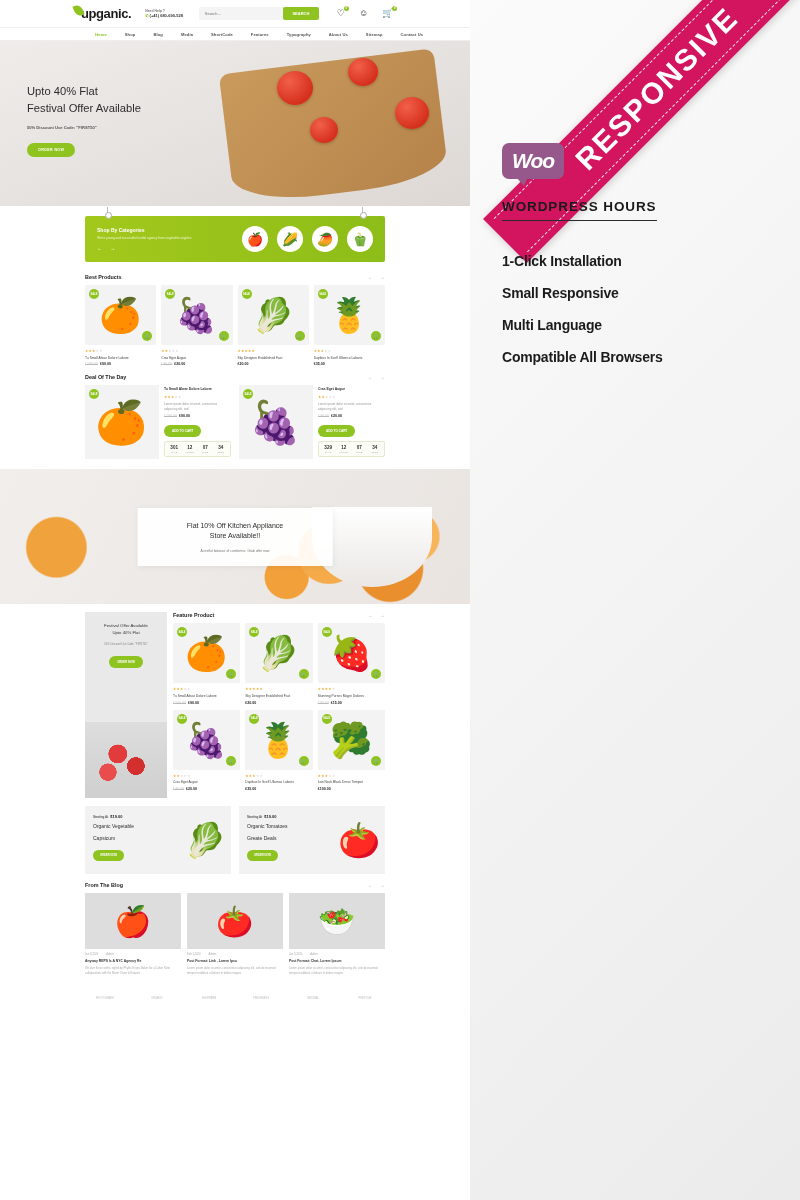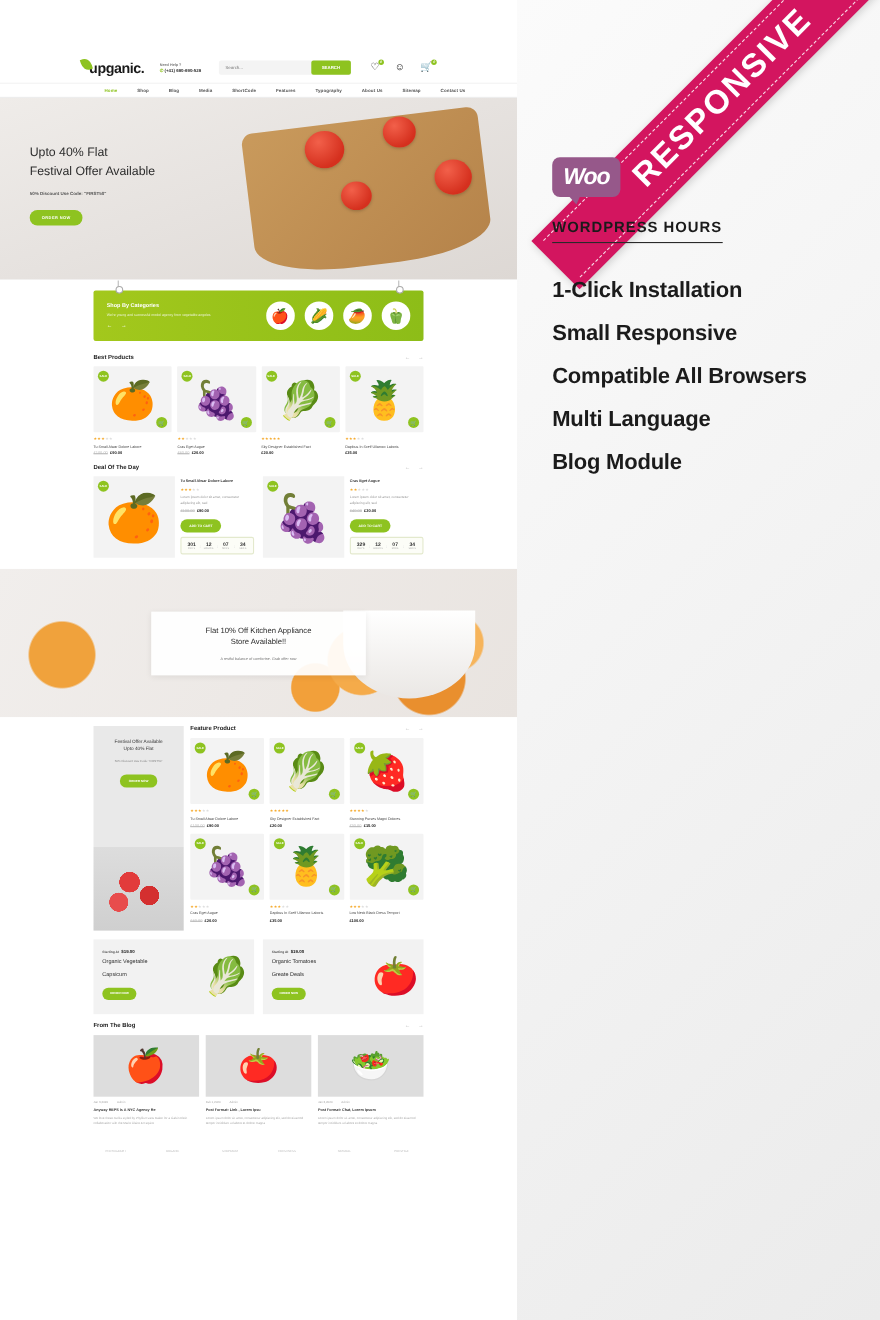--- a/index.html
+++ b/index.html
@@ -9,21 +9,21 @@
     background:#ffffff;
     position:relative;
   }
   
   #desktop-preview {
     position:absolute; left:0; top:0; width:470px; height:1200px;
     background:#ffffff; overflow:hidden;
   }
   .dk-topbar {
     height:27px; background:#fff; display:flex; align-items:center;
-    padding:0 12px; position:relative;margin-top:48px;
+    padding:0 12px; position:relative;
   }
   .logo-wrap { display:flex; align-items:center; margin-left:62px; }
   .leaf {
     width:9px;height:11px;background:#8ec320;border-radius:0 70% 0 70%;
     transform:rotate(-18deg); margin-right:-2px; position:relative; top:-3px;
   }
   .logo-text { font-size:13px; font-weight:bold; color:#1a1a1a; letter-spacing:-.4px; }
   .help-block { margin-left:14px; line-height:1.25; }
   .help-t { font-size:3.4px; color:#777; font-weight:bold; }
   .help-p { font-size:4px; color:#333; font-weight:bold; display:flex; align-items:center; gap:1px;}
@@ -268,21 +268,21 @@
     border-left:8px solid transparent; border-right:4px solid transparent;
     border-top:9px solid #96588a;
   }
   .wp-theme {
     position:absolute; left:32px; top:199px;
     font-size:13.5px; font-weight:bold; color:#1a1a1a; letter-spacing:.9px;
     padding-bottom:6px; border-bottom:1.6px solid #2a2a2a;
   }
   .feat-list { position:absolute; left:32px; top:253px; width:280px;}
   .feat-list li {
-    list-style:none; font-size:20px; font-weight:bold; color:#1b1b1b;
+    list-style:none; font-size:14px; font-weight:bold; color:#1b1b1b;
     margin-bottom:16px; letter-spacing:-.2px;
   }
 </style>
 </head>
 <body>
 
 <div id="desktop-preview">
 
   <div class="dk-topbar">
     <div class="logo-wrap">
@@ -579,18 +579,17 @@
 
   <div class="woo-logo">
     <span>Woo</span>
   </div>
 
   <div class="wp-theme">WORDPRESS HOURS</div>
 
   <ul class="feat-list" id="feature-list">
       <li>1-Click Installation</li>
       <li>Small Responsive</li>
+      <li>Multi Language</li>
       <li>Compatible All Browsers</li>
-      <li>Multi Language</li>
-      <li>Blog Module</li>
     </ul>
 
 </div>
 
 </body></html>

